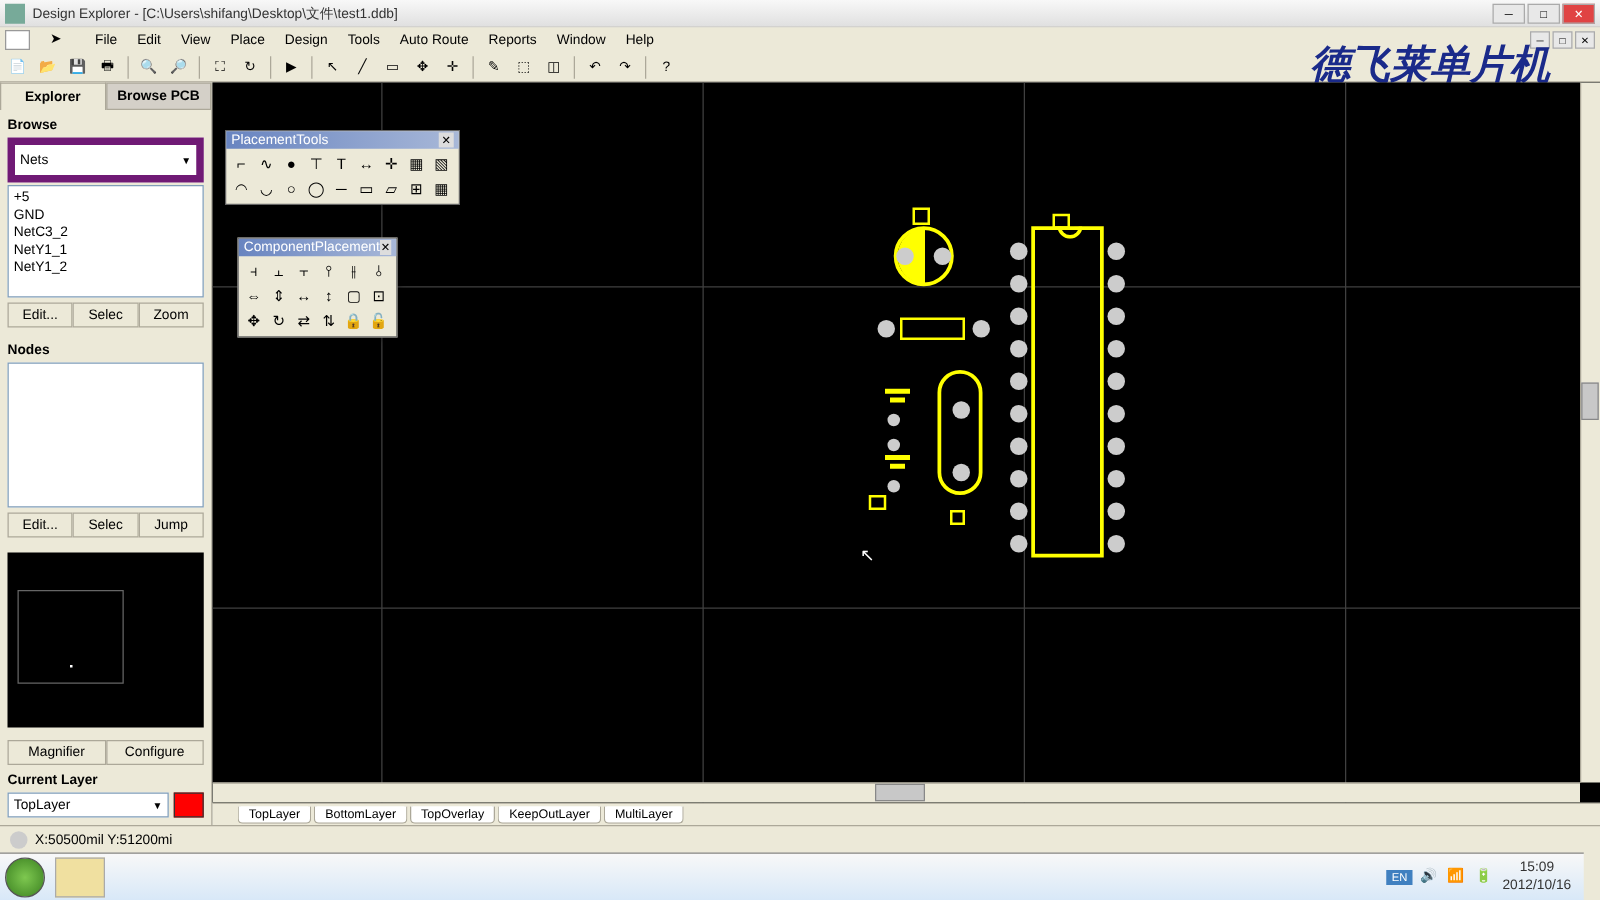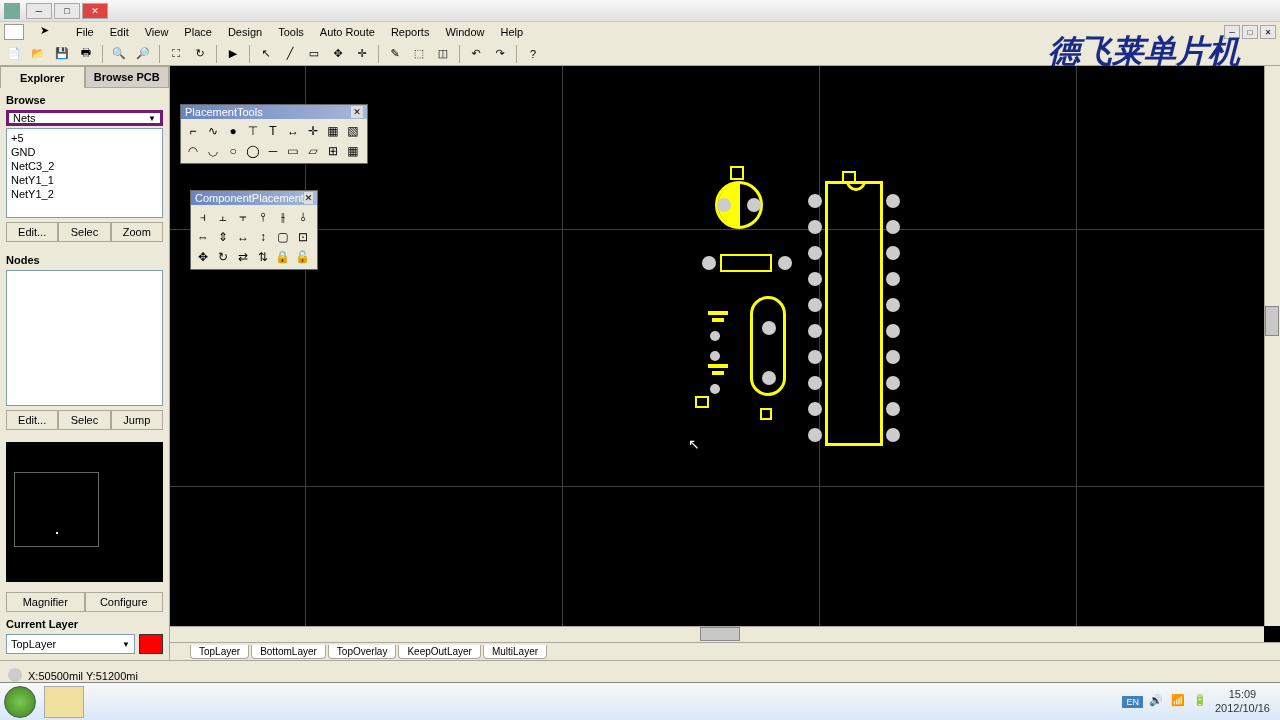--- a/index.html
+++ b/index.html
@@ -19,21 +19,21 @@
 .tool-btn { width: 20px; height: 20px; display: flex; align-items: center; justify-content: center; cursor: pointer; }
 .tool-sep { width: 1px; height: 18px; background: #aca899; margin: 0 2px; }
 .watermark { position: absolute; right: 40px; top: 30px; font-size: 32px; font-weight: bold; color: #1a2a8a; font-style: italic; font-family: "KaiTi", serif; }
 .main-area { display: flex; height: 594px; }
 .sidebar { width: 170px; background: #ece9d8; border-right: 1px solid #aca899; display: flex; flex-direction: column; }
 .side-tabs { display: flex; height: 22px; }
 .side-tab { flex: 1; background: #d4d0c8; border: 1px solid #aca899; display: flex; align-items: center; justify-content: center; cursor: pointer; font-weight: bold; }
 .side-tab.active { background: #ece9d8; border-bottom: none; }
 .browse-section { padding: 6px; }
 .browse-label { font-weight: bold; margin-bottom: 4px; display: block; }
-.dropdown { width: 100%; height: 16px; border: 3px solid #701a75; background: #fff; display: flex; align-items: center; padding: 0 4px; position: relative; }
+.dropdown { width: 100%; height: 36px; border: 6px solid #701a75; background: #fff; display: flex; align-items: center; padding: 0 4px; position: relative; }
 .dropdown::after { content: "▼"; position: absolute; right: 4px; font-size: 8px; }
 .net-list { background: #fff; border: 1px solid #7f9db9; height: 90px; margin-top: 2px; padding: 2px; }
 .net-item { padding: 1px 2px; cursor: pointer; }
 .btn-row { display: flex; margin-top: 4px; }
 .btn-row button { flex: 1; height: 20px; background: #ece9d8; border: 1px solid #aca899; cursor: pointer; font-size: 11px; overflow: hidden; }
 .nodes-section { padding: 6px; flex: 1; display: flex; flex-direction: column; }
 .nodes-area { background: #fff; border: 1px solid #7f9db9; flex: 1; min-height: 80px; }
 .preview { margin: 6px; background: #000; height: 140px; position: relative; }
 .preview-rect { position: absolute; left: 8px; top: 30px; width: 85px; height: 75px; border: 1px solid #666; }
 .preview-dot { position: absolute; left: 50px; top: 90px; width: 2px; height: 2px; background: #fff; }
@@ -48,42 +48,43 @@
 .doc-tab.active { background: #ece9d8; font-weight: bold; }
 .doc-tab-icon { width: 12px; height: 12px; background: #4a8; }
 .canvas { flex: 1; background: #000; position: relative; overflow: hidden; }
 .grid-v { position: absolute; width: 1px; height: 100%; background: #404040; }
 .grid-h { position: absolute; height: 1px; width: 100%; background: #404040; }
 .scrollbar-v { position: absolute; right: 0; top: 0; bottom: 16px; width: 16px; background: #ece9d8; border-left: 1px solid #aca899; }
 .scrollbar-h { position: absolute; bottom: 0; left: 0; right: 16px; height: 16px; background: #ece9d8; border-top: 1px solid #aca899; }
 .scroll-thumb { background: #c8c8c8; border: 1px solid #888; position: absolute; }
 .layer-tabs { height: 18px; background: #ece9d8; display: flex; align-items: center; padding-left: 20px; border-top: 1px solid #aca899; }
 .layer-tab { padding: 1px 8px; border: 1px solid #aca899; border-top: none; border-radius: 0 0 4px 4px; margin-right: 2px; font-size: 10px; cursor: pointer; background: #fff; }
-.statusbar { height: 22px; background: #ece9d8; display: flex; align-items: flex-end; padding: 0 8px; border-top: 1px solid #aca899; }
+.statusbar { height: 22px; background: #ece9d8; display: flex; align-items: center; padding: 0 8px; border-top: 1px solid #aca899; }
 .status-icon { width: 14px; height: 14px; background: #ccc; border-radius: 50%; margin-right: 6px; }
-.taskbar { position: absolute; bottom: 0; left: 0; right: 0; height: 38px; background: linear-gradient(to bottom, #f8f8f8, #d8e8f8); display: flex; align-items: center; border-top: 1px solid #888; }
+.taskbar { position: absolute; bottom: 0; left: 0; right: 13px; height: 38px; background: linear-gradient(to bottom, #f8f8f8, #d8e8f8); display: flex; align-items: center; border-top: 1px solid #888; }
 .start-btn { width: 40px; height: 38px; display: flex; align-items: center; justify-content: center; }
 .start-orb { width: 32px; height: 32px; border-radius: 50%; background: radial-gradient(circle, #7ec850, #3a8020); border: 1px solid #555; }
 .task-item { width: 40px; height: 32px; margin-left: 4px; background: #f0e0a0; border: 1px solid #aaa; }
 .tray { margin-left: auto; display: flex; align-items: center; gap: 6px; padding-right: 10px; }
 .tray-icon { width: 16px; height: 16px; }
 .clock { text-align: center; line-height: 1.2; font-size: 10px; color: #333; }
 .floating-toolbar { position: absolute; background: #ece9d8; border: 1px solid #666; box-shadow: 2px 2px 4px rgba(0,0,0,0.3); }
 .float-title { background: linear-gradient(to right, #6884c0, #a8b8d8); color: #fff; font-size: 10px; padding: 1px 4px; display: flex; justify-content: space-between; align-items: center; }
 .float-close { width: 12px; height: 12px; background: #ddd; color: #000; display: flex; align-items: center; justify-content: center; cursor: pointer; font-size: 9px; }
 .float-body { display: flex; flex-wrap: wrap; padding: 2px; }
 .float-btn { width: 20px; height: 20px; display: flex; align-items: center; justify-content: center; border: 1px solid transparent; cursor: pointer; font-size: 12px; }
 .pcb-pad { position: absolute; width: 14px; height: 14px; background: #ccc; border-radius: 50%; }
 .cursor-arrow { position: absolute; color: #fff; font-size: 14px; }
 </style>
 </head>
 <body>
 
 <div class="titlebar">
   <div class="app-icon"></div>
+  <div class="title">Design Explorer - [C:\Users\shifang\Desktop\文件\test1.ddb]</div>
   <div class="win-controls">
     <div class="win-btn">─</div>
     <div class="win-btn">□</div>
     <div class="win-btn close">✕</div>
   </div>
 </div>
 
 <div class="menubar">
   <div class="doc-icon"></div>
   <div style="width:20px;height:16px;margin-right:8px">➤</div>

